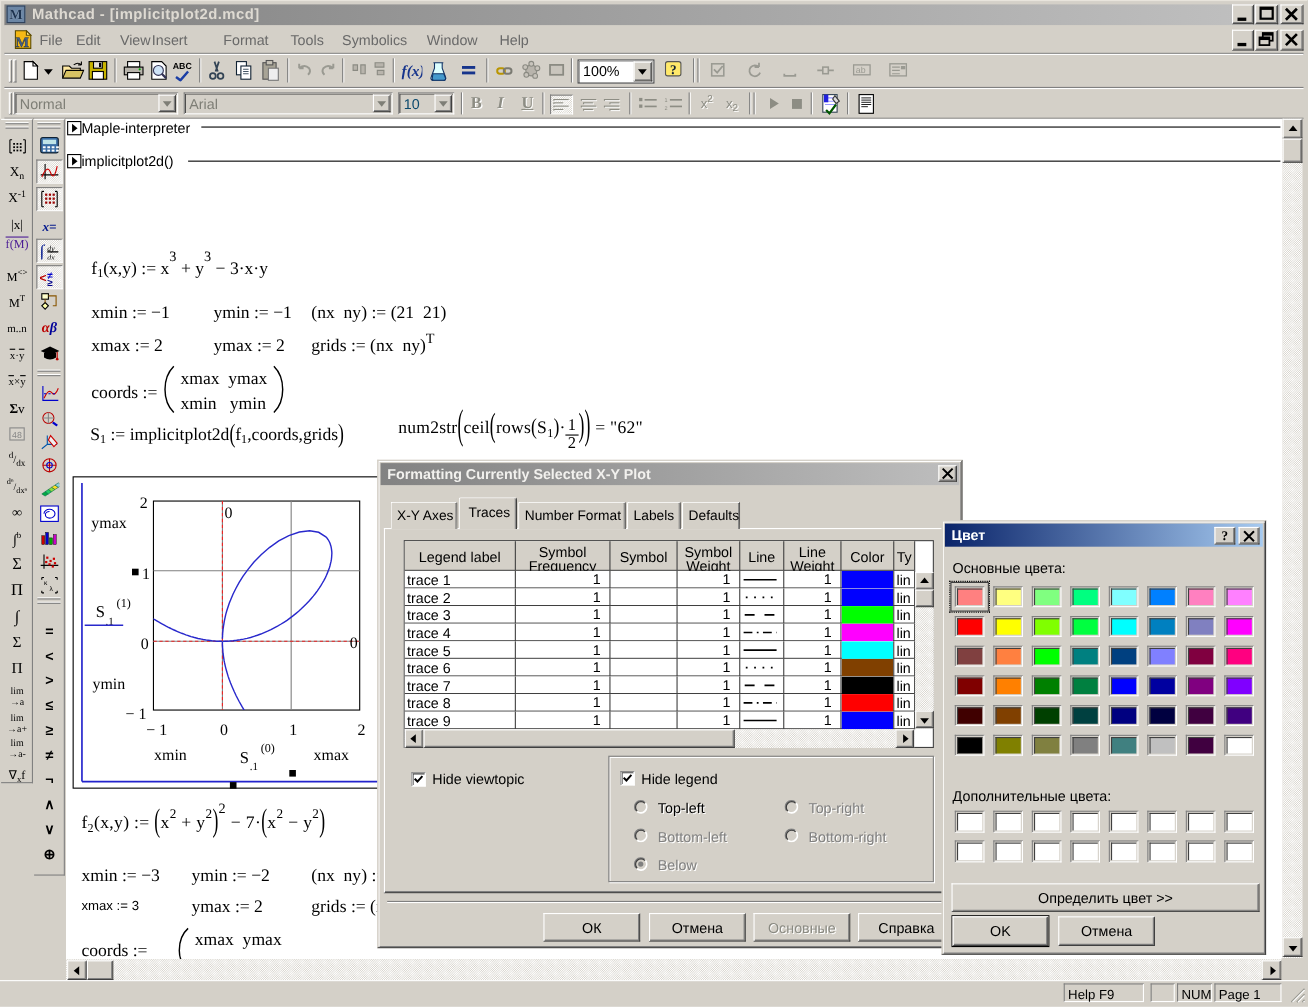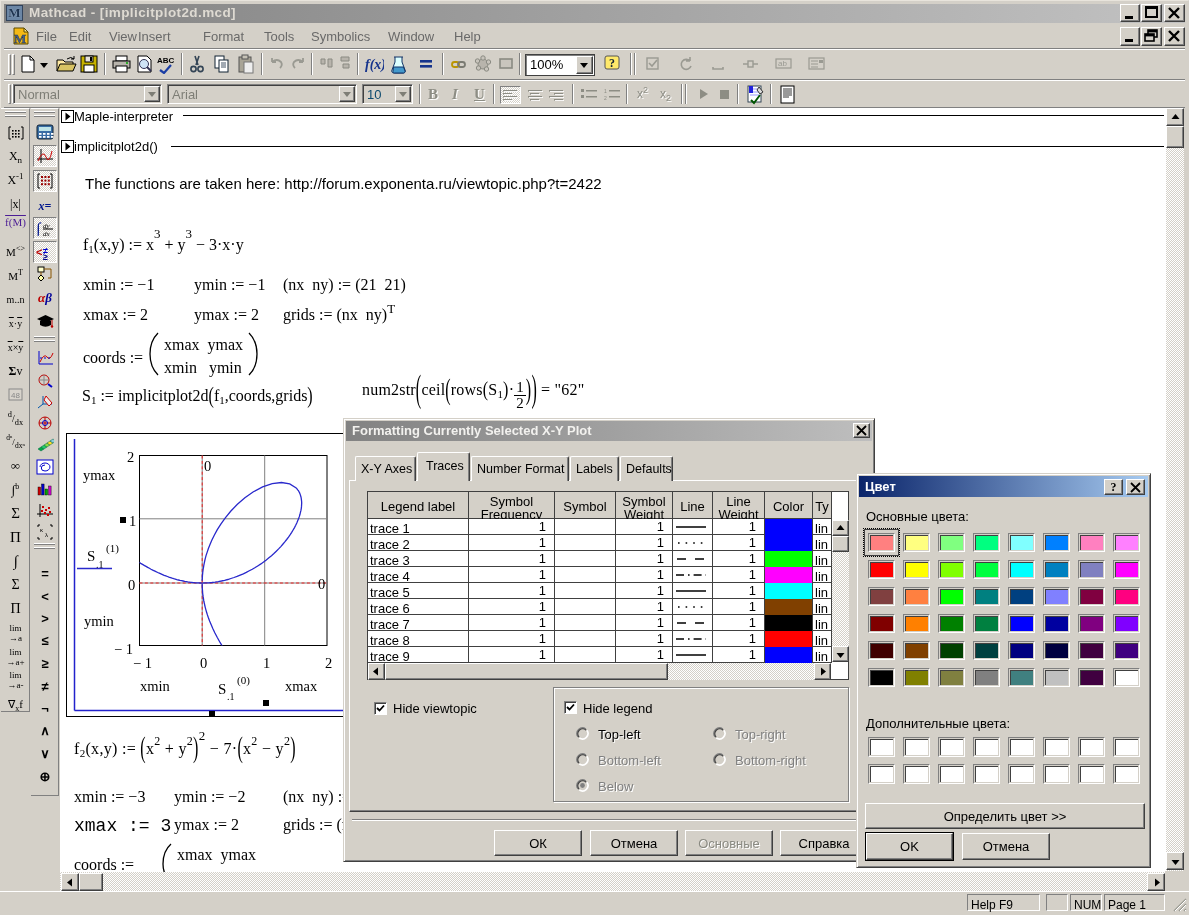--- a/index.html
+++ b/index.html
@@ -632,21 +632,20 @@
       </div>
       <div class="abs" style="left:14px;top:1px;font:13px/16px 'Liberation Sans';color:#000;">Maple-interpreter</div>
       <div class="abs" style="left:123px;top:7px;width:981px;height:1px;background:#000;"></div>
       <div class="abs" style="left:1px;top:32px;width:13px;height:13px;border:1px solid #000;background:#fff;">
         <svg width="11" height="11">
           <path d="M3.5 1.5 l5 4 -5 4 z" fill="#000"></path>
         </svg>
       </div>
       <div class="abs" style="left:14px;top:31px;font:13px/16px 'Liberation Sans';color:#000;">implicitplot2d()</div>
       <div class="abs" style="left:111px;top:38px;width:993px;height:1px;background:#000;"></div>
-      <div class="abs" style="left:25px;top:67px;font:15px/18px 'Liberation Sans';color:#000;">The functions are taken here: http://forum.exponenta.ru/viewtopic.php?t=2422</div>
       <div class="abs" style="left:23px;top:128px;font-family:'Liberation Serif',serif;font-size:16px;color:#000;white-space:nowrap;">f<sub style="font-size:11px">1</sub>(x,y)&nbsp;:=&nbsp;x<sup style="font-size:13px;top:-12px;">3</sup> + y<sup style="font-size:13px;top:-12px;">3</sup> − 3·x·y</div>
       <div class="abs" style="left:23px;top:168px;font-family:'Liberation Serif',serif;font-size:16px;color:#000;white-space:nowrap;">xmin&nbsp;:=&nbsp;−1</div>
       <div class="abs" style="left:134px;top:168px;font-family:'Liberation Serif',serif;font-size:16px;color:#000;white-space:nowrap;">ymin&nbsp;:=&nbsp;−1</div>
       <div class="abs" style="left:223px;top:168px;font-family:'Liberation Serif',serif;font-size:16px;color:#000;white-space:nowrap;">(nx&nbsp;&nbsp;ny)&nbsp;:=&nbsp;(21&nbsp;&nbsp;21)</div>
       <div class="abs" style="left:23px;top:198px;font-family:'Liberation Serif',serif;font-size:16px;color:#000;white-space:nowrap;">xmax&nbsp;:=&nbsp;2</div>
       <div class="abs" style="left:134px;top:198px;font-family:'Liberation Serif',serif;font-size:16px;color:#000;white-space:nowrap;">ymax&nbsp;:=&nbsp;2</div>
       <div class="abs" style="left:223px;top:198px;font-family:'Liberation Serif',serif;font-size:16px;color:#000;white-space:nowrap;">grids&nbsp;:=&nbsp;(nx&nbsp;&nbsp;ny)<sup style="font-size:13px;top:-7px;">T</sup></div>
       <div class="abs" style="left:23px;top:241px;font-family:'Liberation Serif',serif;font-size:16px;color:#000;white-space:nowrap;">coords&nbsp;:=</div>
       <div class="abs" style="left:87px;top:223px;width:14px;height:46px;">
         <svg width="14" height="46">
@@ -706,21 +705,21 @@
 <path d="M17 140.5 H52" stroke="#2929cc" stroke-width="1.4"></path>
 <rect x="60" y="89" width="6" height="6" fill="#000"></rect>
 <rect x="203" y="272" width="6" height="6" fill="#000"></rect>
 <rect x="149" y="283" width="6" height="6" fill="#000"></rect>
 </svg>
       </div>
       <div class="abs" style="left:14px;top:632px;letter-spacing:0.3px;font-family:'Liberation Serif',serif;font-size:16px;color:#000;white-space:nowrap;">f<sub style="font-size:11px">2</sub>(x,y)&nbsp;:=&nbsp;<span class="bp" style="transform:scaleY(1.85)">(</span>x<sup style="font-size:12px;top:-9px;">2</sup> + y<sup style="font-size:12px;top:-9px;">2</sup><span class="bp" style="transform:scaleY(1.85)">)</span><sup style="font-size:13px;top:-14px;">2</sup> − 7·<span class="bp" style="transform:scaleY(1.85)">(</span>x<sup style="font-size:12px;top:-9px;">2</sup> − y<sup style="font-size:12px;top:-9px;">2</sup><span class="bp" style="transform:scaleY(1.85)">)</span></div>
       <div class="abs" style="left:14px;top:680px;font-family:'Liberation Serif',serif;font-size:16px;color:#000;white-space:nowrap;">xmin&nbsp;:=&nbsp;−3</div>
       <div class="abs" style="left:114px;top:680px;font-family:'Liberation Serif',serif;font-size:16px;color:#000;white-space:nowrap;">ymin&nbsp;:=&nbsp;−2</div>
       <div class="abs" style="left:223px;top:680px;font-family:'Liberation Serif',serif;font-size:16px;color:#000;white-space:nowrap;">(nx&nbsp;&nbsp;ny)&nbsp;:=&nbsp;(21&nbsp;&nbsp;21)</div>
-      <div class="abs" style="left:14px;top:708px;font-family:Liberation Mono, monospace;font-size:18px;color:#000;white-space:nowrap;">xmax&nbsp;:=&nbsp;3</div>
+      <div class="abs" style="left:14px;top:708px;font-family:Liberation Sans, sans-serif;font-size:12px;color:#000;white-space:nowrap;">xmax&nbsp;:=&nbsp;3</div>
       <div class="abs" style="left:114px;top:708px;font-family:'Liberation Serif',serif;font-size:16px;color:#000;white-space:nowrap;">ymax&nbsp;:=&nbsp;2</div>
       <div class="abs" style="left:223px;top:708px;font-family:'Liberation Serif',serif;font-size:16px;color:#000;white-space:nowrap;">grids&nbsp;:=&nbsp;(nx&nbsp;&nbsp;ny)<sup style="font-size:13px;top:-7px;">T</sup></div>
       <div class="abs" style="left:14px;top:748px;font-family:'Liberation Serif',serif;font-size:16px;color:#000;white-space:nowrap;">coords&nbsp;:=</div>
       <div class="abs" style="left:100px;top:734px;width:14px;height:40px;">
         <svg width="14" height="40">
           <path d="M11 2 Q3 9 3 22 Q3 33 11 40" fill="none" stroke="#000" stroke-width="1.3"></path>
         </svg>
       </div>
       <div class="abs" style="left:117px;top:738px;font-family:'Liberation Serif',serif;font-size:16px;color:#000;white-space:nowrap;">xmax&nbsp;&nbsp;ymax</div>
     </div>

